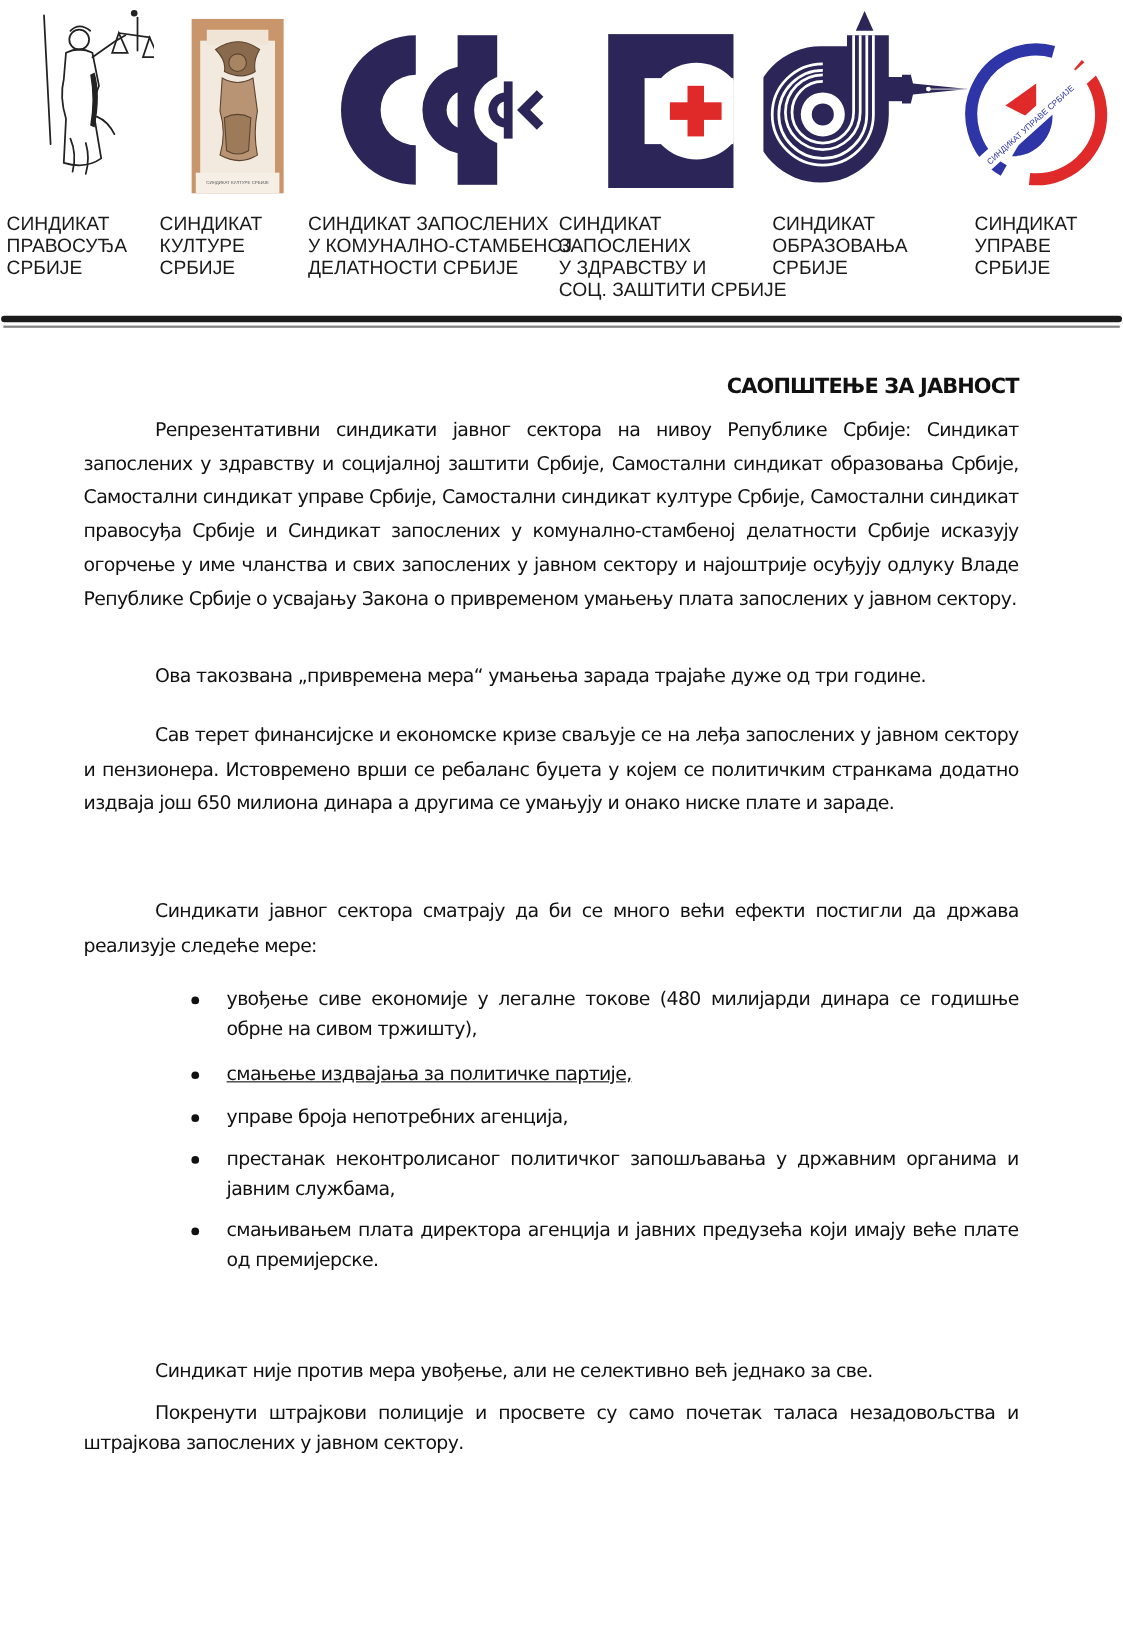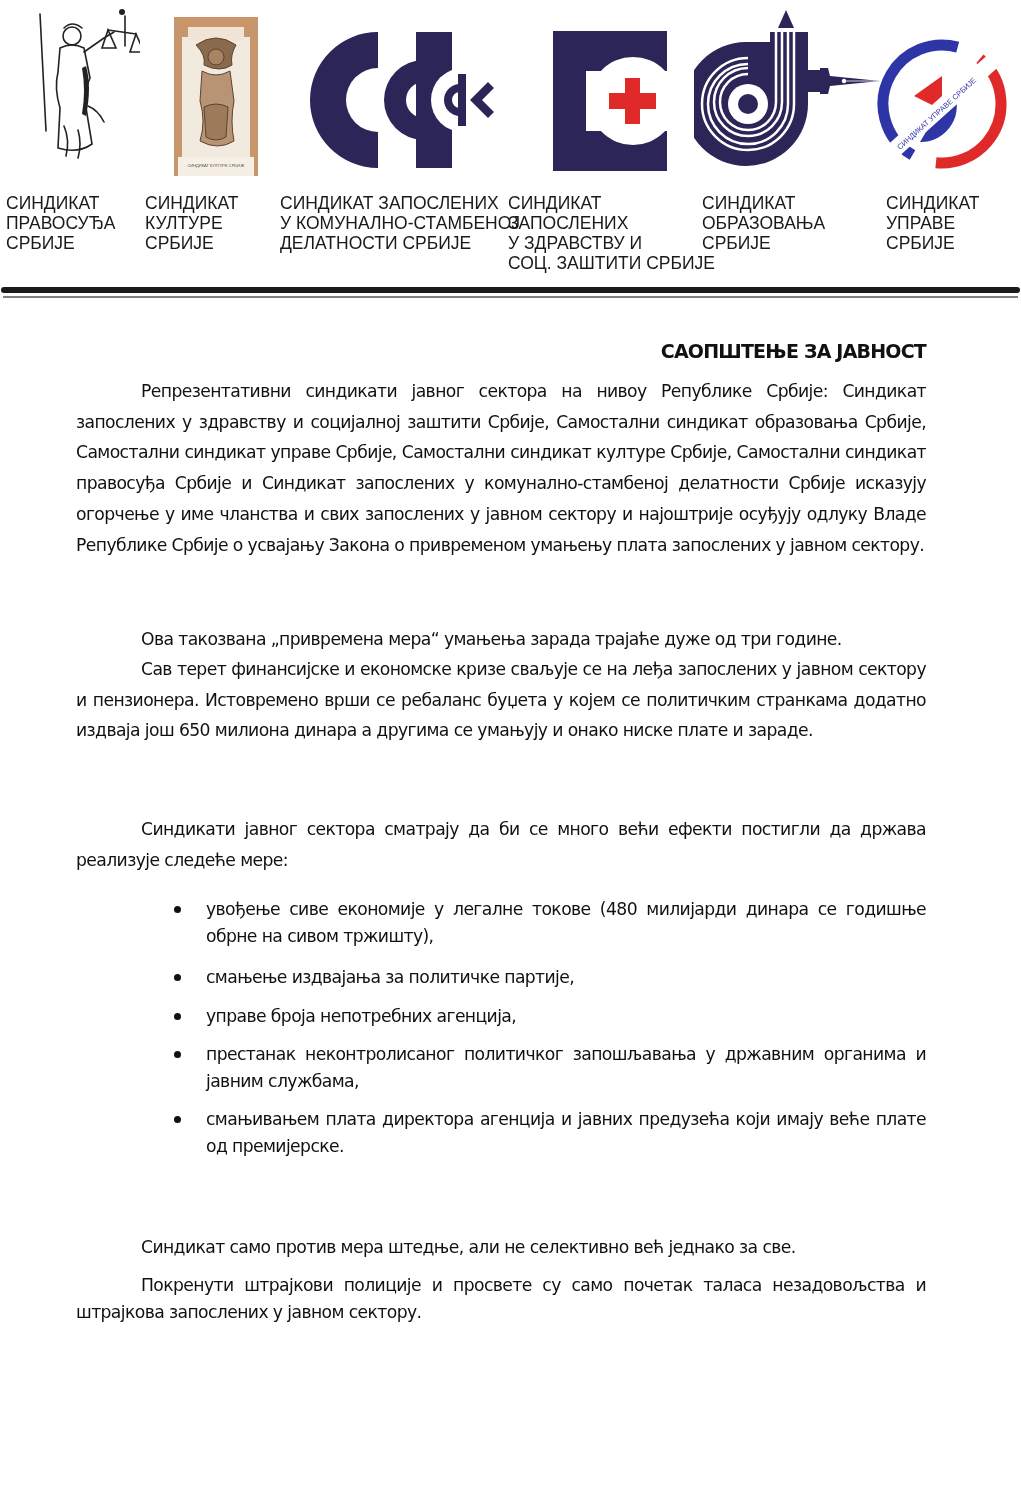--- a/index.html
+++ b/index.html
@@ -153,27 +153,27 @@
   </div>
 
   <div class="rule-thick"></div>
   <div class="rule-thin"></div>
 </div>
 
 <div class="doc">
   <div class="title">САОПШТЕЊЕ ЗА ЈАВНОСТ</div>
 
   <p class="para indent" style="top:376px;margin:0;">Репрезентативни синдикати јавног сектора на нивоу Републике Србије: Синдикат запослених у здравству и социјалној заштити Србије, Самостални синдикат образовања Србије, Самостални синдикат управе Србије, Самостални синдикат културе Србије, Самостални синдикат правосуђа Србије и  Синдикат запослених у комунално-стамбеној делатности Србије исказују огорчење у име чланства и свих запослених у јавном сектору и најоштрије осуђују одлуку Владе Републике Србије о усвајању Закона о привременом умањењу плата запослених у јавном сектору.</p>
-  <p class="para indent" style="top:624px;margin:0;">Ова такозвана „привремена мера“ умањења зарада трајаће дуже од три године.</p>
+  <p class="para indent" style="top:600px;margin:0;">Ова такозвана „привремена мера“ умањења зарада трајаће дуже од три године.</p>
   <p class="para indent" style="top:654px;margin:0;">Сав терет финансијске и економске кризе сваљује се на леђа запослених у јавном сектору и пензионера. Истовремено врши се ребаланс буџета у којем се политичким странкама додатно издваја још 650 милиона динара  а другима се умањују и онако ниске плате и зараде.</p>
   <p class="para indent" style="top:814px;margin:0;"> Синдикати јавног сектора сматрају да би се много већи ефекти постигли да држава реализује следеће мере:</p>
 
   <ul class="bullets" style="top:896px;">
     <li class="bullet" style="margin-bottom:15px;"><span class="dot"></span><span>увођење сиве економије у легалне токове (480 милијарди динара се годишње обрне на сивом тржишту),</span></li>
-    <li class="bullet" style="margin-bottom:12px;"><span class="dot"></span><span>смањење издвајања за политичке партије,</span></li>
+    <li class="bullet" style="margin-bottom:12px;text-decoration:underline;"><span class="dot"></span><span>смањење издвајања за политичке партије,</span></li>
     <li class="bullet" style="margin-bottom:12px;"><span class="dot"></span><span>управе броја непотребних агенција,</span></li>
     <li class="bullet" style="margin-bottom:12px;"><span class="dot"></span><span>престанак неконтролисаног политичког запошљавања у државним органима и јавним службама,</span></li>
     <li class="bullet"><span class="dot"></span><span>смањивањем плата директора агенција и јавних предузећа који имају веће плате од премијерске.</span></li>
   </ul>
 
-  <p class="para indent" style="top:1233px;margin:0;line-height:28px;">Синдикат само против мера штедње, али не селективно већ једнако за све.</p>
+  <p class="para indent" style="top:1233px;margin:0;line-height:28px;">Синдикат није против мера увођење, али не селективно већ једнако за све.</p>
   <p class="para indent" style="top:1272px;margin:0;line-height:27px;">Покренути штрајкови полиције и просвете  су само почетак таласа незадовољства и штрајкова запослених у јавном сектору.</p>
 </div>
 
 </body></html>

